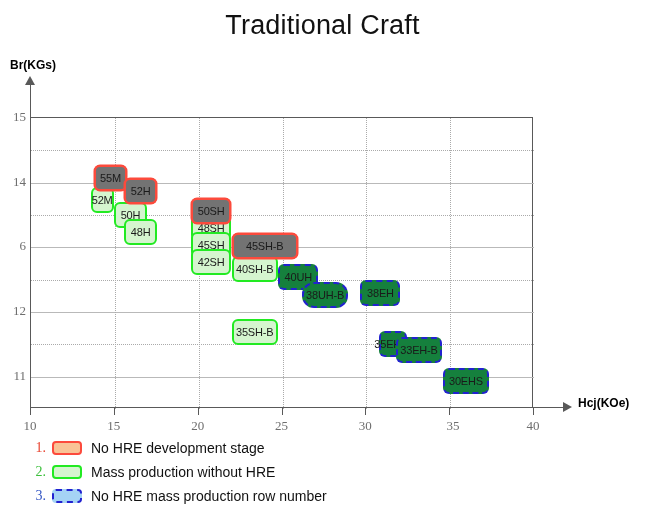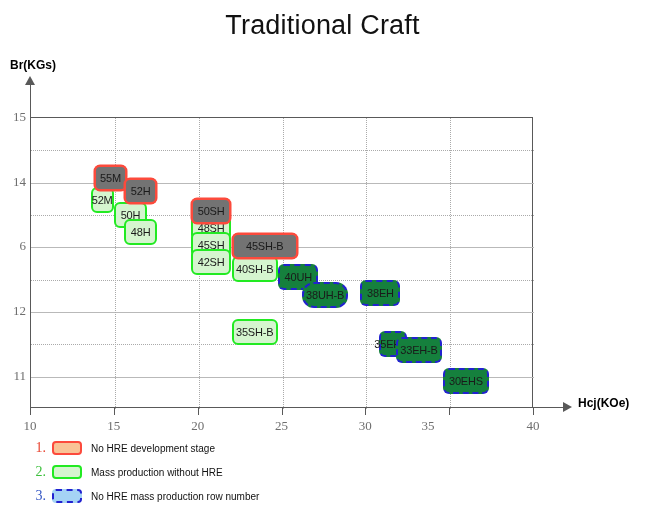--- a/index.html
+++ b/index.html
@@ -130,21 +130,21 @@
   .legend-num.n1{color:#e8432f;}
   .legend-num.n2{color:#3bbf3b;}
   .legend-num.n3{color:#3355c4;}
   .legend-swatch{
     width:30px;height:14px;border-radius:4px;
     margin-right:9px;box-sizing:border-box;
   }
   .legend-swatch.red{background:#f9c396;border:2.5px solid #fc4a3c;}
   .legend-swatch.green{background:#d5f5cf;border:2px solid #22ea22;}
   .legend-swatch.blue{background:#a5d3f5;border:2.5px dashed #2222d0;}
-  .legend-text{font-size:10px;color:#111;}
+  .legend-text{font-size:14px;color:#111;}
 </style>
 </head>
 <body>
 
 <div id="root">
 
   <div class="chart-title">Traditional Craft</div>
 
   <div class="ylabel">Br(KGs)</div>
   <div class="xlabel">Hcj(KOe)</div>
@@ -181,21 +181,21 @@
       <div class="xtick" style="left: 15px; top: 418px;">10</div>
       <div class="xtickmark" style="left: 30px;"></div>
       <div class="xtick" style="left: 98.8333px; top: 418px;">15</div>
       <div class="xtickmark" style="left: 113.833px;"></div>
       <div class="xtick" style="left: 182.667px; top: 418px;">20</div>
       <div class="xtickmark" style="left: 197.667px;"></div>
       <div class="xtick" style="left: 266.5px; top: 418px;">25</div>
       <div class="xtickmark" style="left: 281.5px;"></div>
       <div class="xtick" style="left: 350.333px; top: 418px;">30</div>
       <div class="xtickmark" style="left: 365.333px;"></div>
-      <div class="xtick" style="left: 413px; top: 418px;">35</div>
+      <div class="xtick" style="left: 438px; top: 418px;">35</div>
       <div class="xtickmark" style="left: 449.167px;"></div>
       <div class="xtick" style="left: 518px; top: 418px;">40</div>
       <div class="xtickmark" style="left: 533px;"></div>
     </div>
   <div id="node-layer">
       <div class="node red" style="width: 33px; height: 26px; left: 93.98px; top: 165.433px;">55M</div>
       <div class="node red" style="width: 33px; height: 26px; left: 124.16px; top: 178.367px;">52H</div>
       <div class="node red" style="width: 40px; height: 26px; left: 191.08px; top: 197.767px;">50SH</div>
       <div class="node red" style="width: 66px; height: 26px; left: 231.673px; top: 233.333px;">45SH-B</div>
       <div class="node green" style="width: 23px; height: 26px; left: 90.6267px; top: 186.773px;">52M</div>

